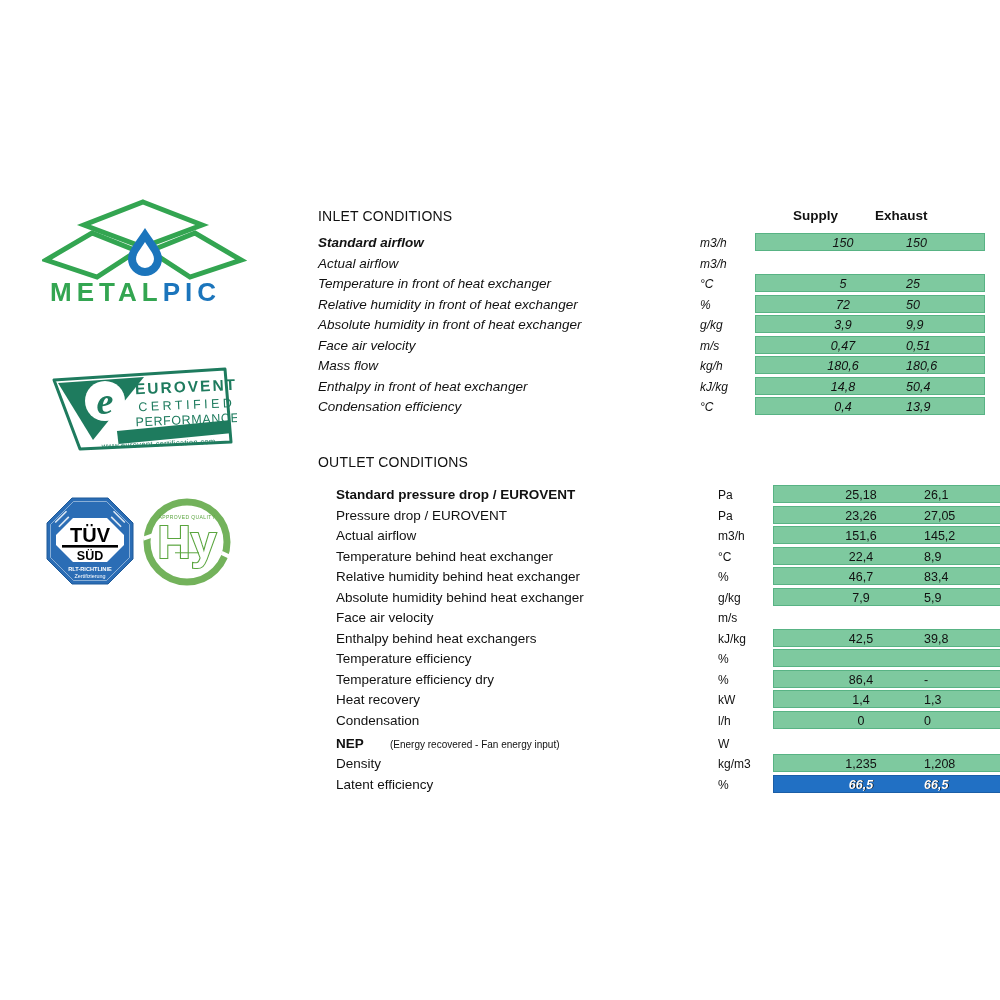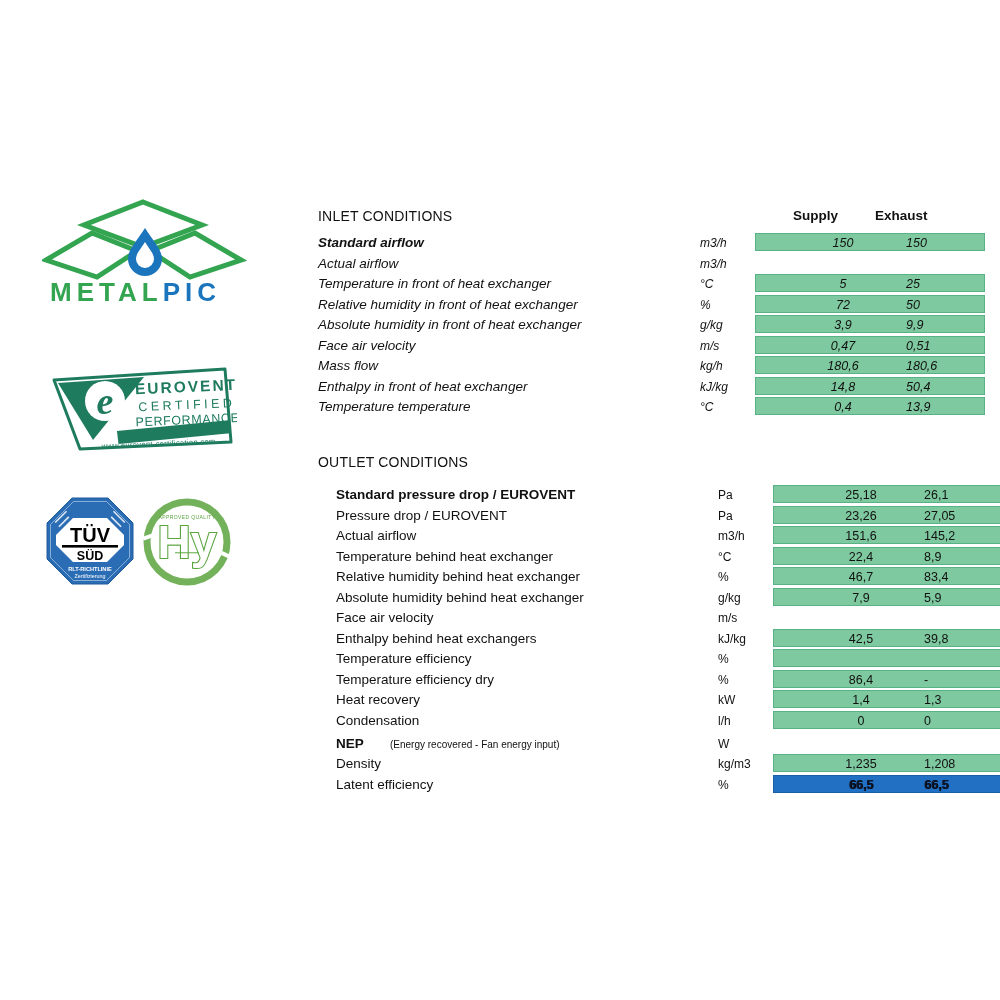--- a/index.html
+++ b/index.html
@@ -20,21 +20,21 @@
   .t-row{position:relative;height:18px;margin-bottom:2.5px;}
   .gap-before{margin-top:5px;}
   .lbl{position:absolute;left:0;top:2px;font-size:13.5px;white-space:nowrap;}
   .bold-label .lbl{font-weight:bold;}
   .note{position:absolute;left:54px;top:5px;font-size:10px;white-space:nowrap;}
   .unit{position:absolute;left:382px;top:3px;font-size:12px;white-space:nowrap;}
   .bar{position:absolute;left:437px;top:0;width:228px;height:16px;background:var(--table-green);border:1px solid var(--table-green-border);display:flex;align-items:flex-end;font-size:12.5px;}
   .sup{display:inline-block;margin-left:24px;width:126px;text-align:center;}
   .exh{display:inline-block;width:72px;text-align:left;}
   .blue-row .bar{background:var(--table-blue);border-color:#1b5ea6;}
-  .blue-row .sup,.blue-row .exh{font-weight:bold;color:#0f172a;text-shadow:0.8px 0 0 #000;}
+  .blue-row .sup,.blue-row .exh{font-weight:bold;font-style:italic;color:#ffffff;text-shadow:0.8px 0 0 #000;}
 
   .logo{position:absolute;}
   #logo-metalpic{left:42px;top:198px;}
   #logo-eurovent{left:42px;top:364px;}
   #logo-tuv{left:45px;top:496px;}
   #logo-hy{left:141px;top:491px;}
 </style>
 </head>
 <body>
 
@@ -153,21 +153,21 @@
       </div>
       <div class="t-row">
         <span class="lbl">Enthalpy in front of heat exchanger</span>
         <span class="unit">kJ/kg</span>
         <div class="bar">
           <span class="sup">14,8</span>
           <span class="exh">50,4</span>
         </div>
       </div>
       <div class="t-row">
-        <span class="lbl">Temperature temperature</span>
+        <span class="lbl">Condensation efficiency</span>
         <span class="unit">°C</span>
         <div class="bar">
           <span class="sup">0,4</span>
           <span class="exh">13,9</span>
         </div>
       </div>
     </div>
 
   <div id="outlet-title" class="section-title">OUTLET CONDITIONS</div>
   <div id="outlet-rows">

